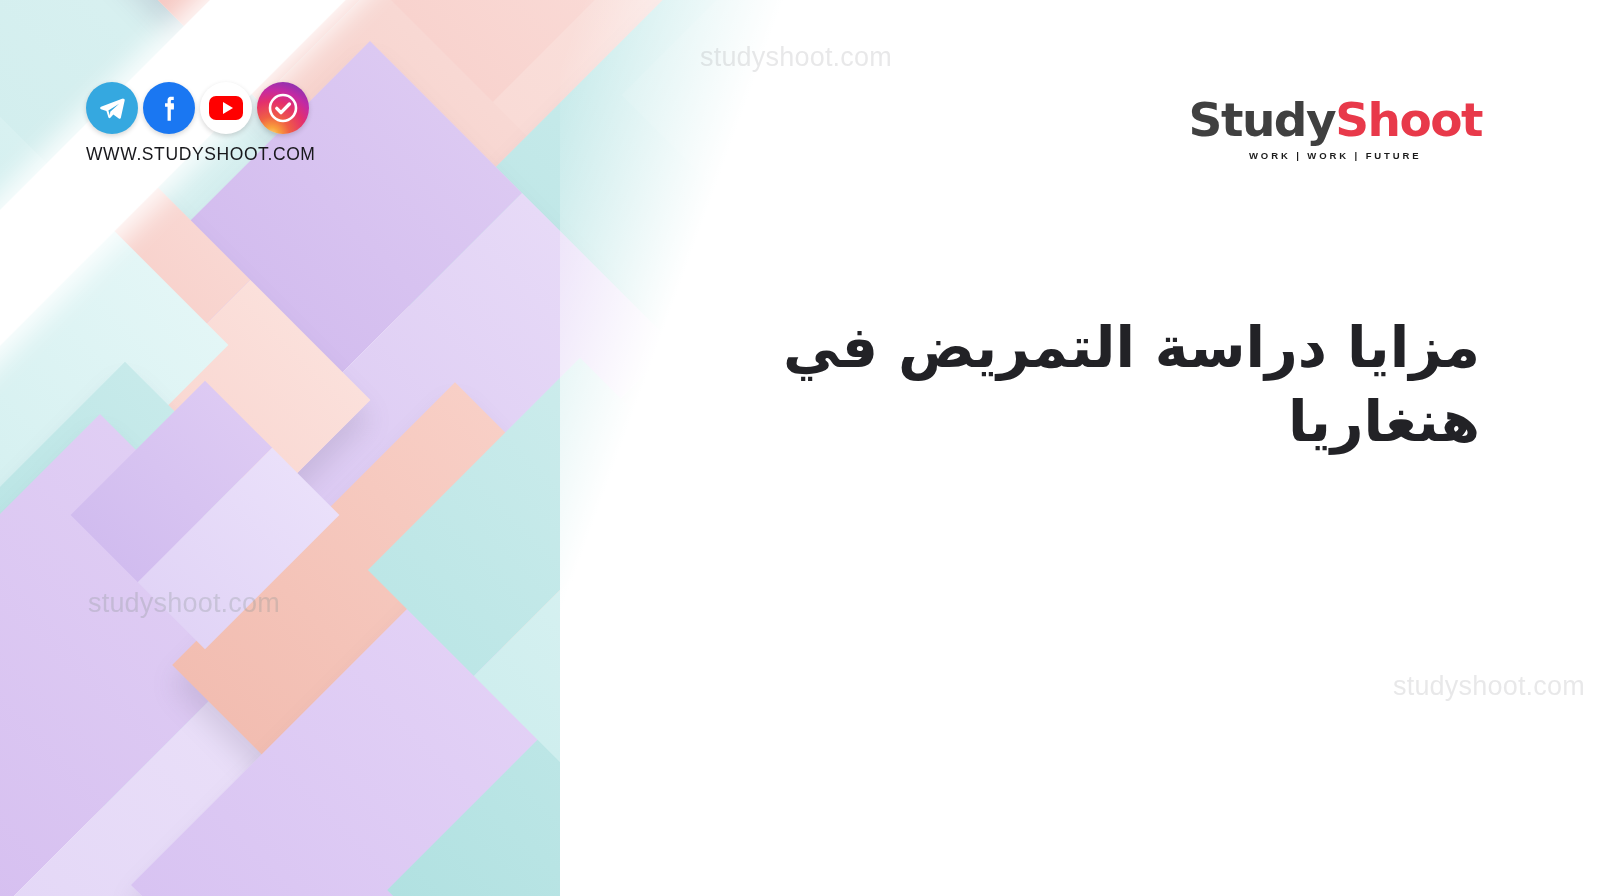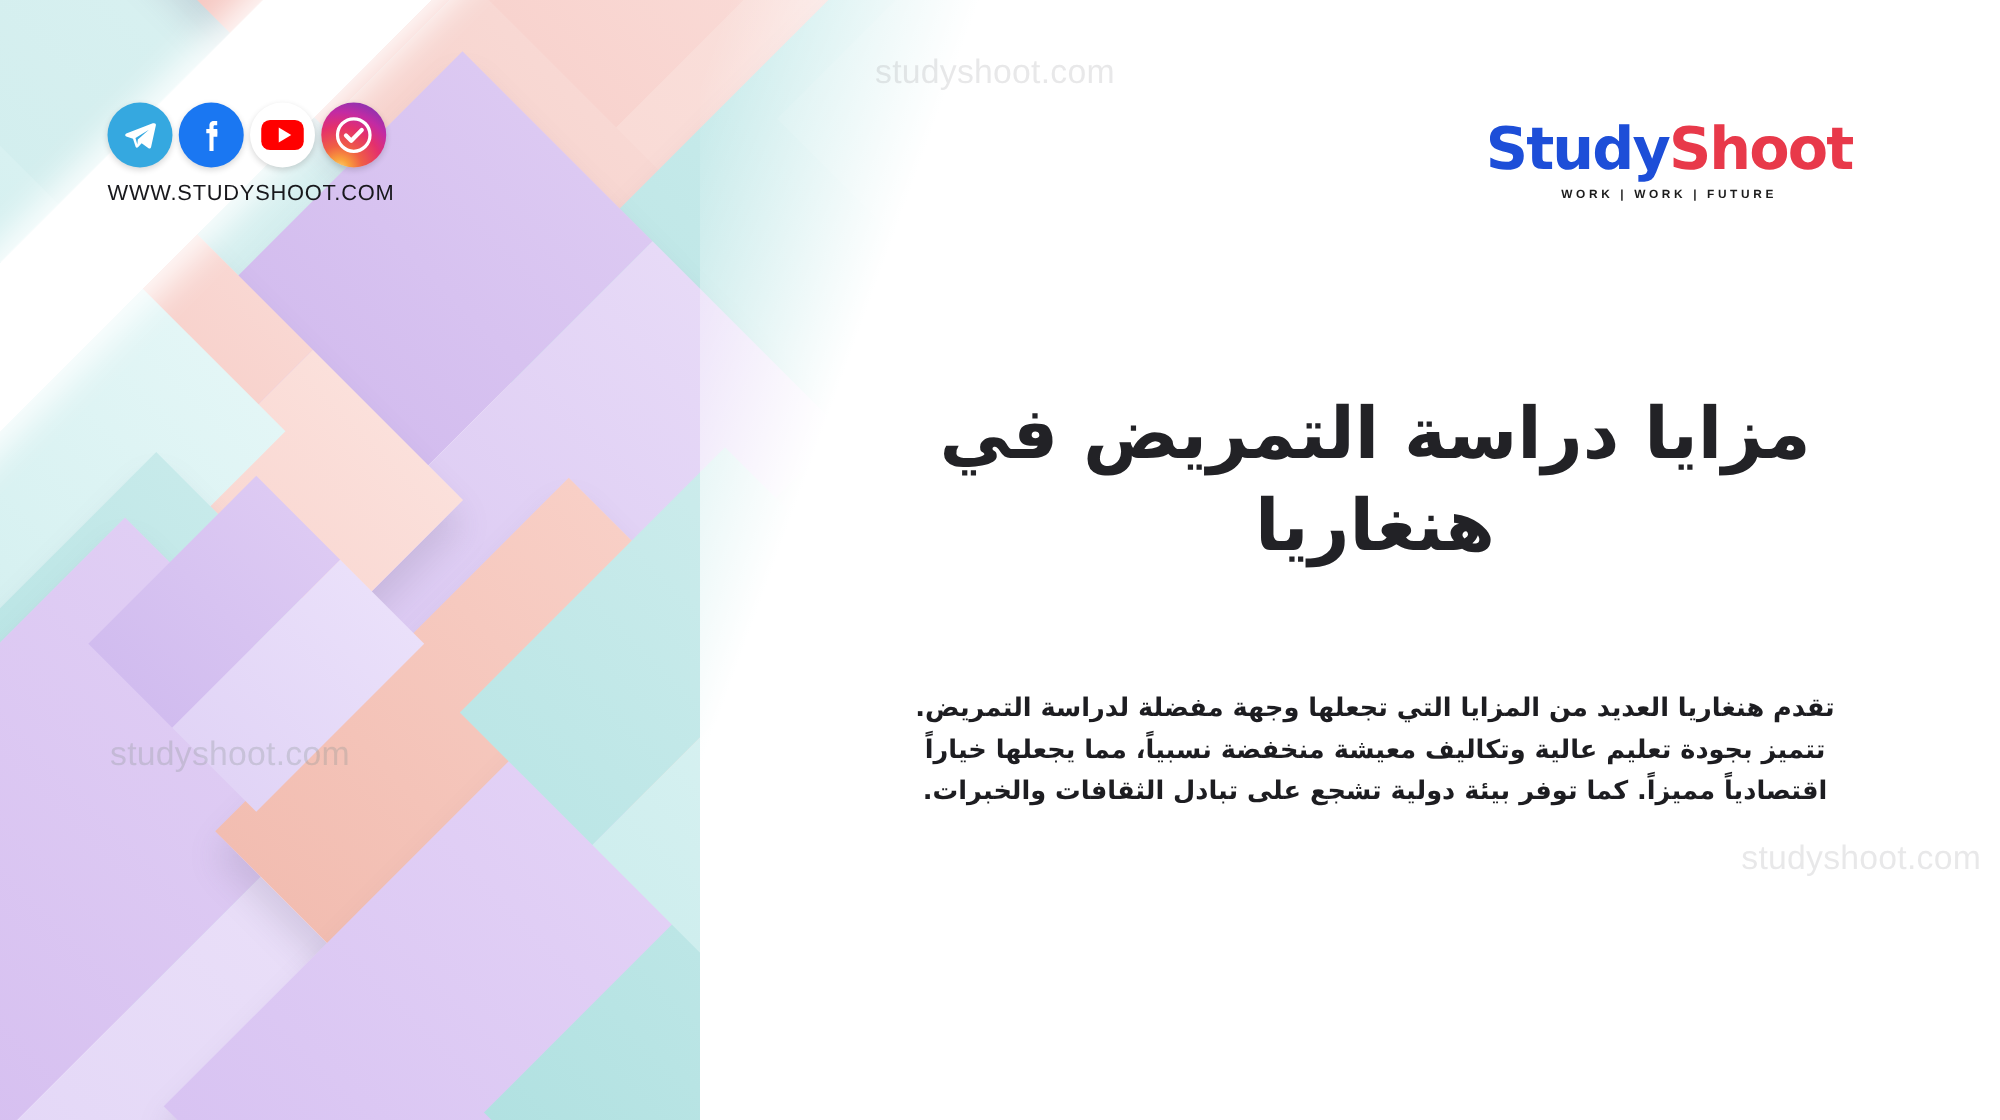--- a/index.html
+++ b/index.html
@@ -86,41 +86,41 @@
     text-align: center;
   }
   #logo-wordmark {
     font-family: "DejaVu Sans", sans-serif;
     font-weight: bold;
     font-size: 47px;
     line-height: 1;
     letter-spacing: -1.5px;
     white-space: nowrap;
   }
-  #logo-wordmark .study { color: #1d4ed8; text-align: right; }
+  #logo-wordmark .study { color: #404040; text-align: right; }
   #logo-wordmark .shoot { color: #e8394a; text-align: right; }
   #logo-tagline {
     margin-top: 7px;
     font-family: "Liberation Sans", sans-serif;
     font-size: 9.5px;
     font-weight: bold;
     letter-spacing: 2.9px;
     color: #1c1c1c;
     white-space: nowrap;
   }
 
   
   #content {
     position: absolute;
     right: 120px;
     top: 310px;
     width: 760px;
     z-index: 5;
     direction: rtl;
-    text-align: center;
+    text-align: right;
   }
   #headline {
     font-family: "DejaVu Sans", sans-serif;
     font-weight: bold;
     font-size: 57px;
     line-height: 1.30;
     color: #222226;
     margin: 0;
     letter-spacing: -0.5px;
   }
@@ -275,20 +275,19 @@
 
   <div id="logo">
     <div id="logo-wordmark">
       <span class="study">Study</span><span class="shoot">Shoot</span>
     </div>
     <div id="logo-tagline">WORK  |  WORK  |  FUTURE</div>
   </div>
 
   <div id="content">
     <h1 id="headline">مزايا دراسة التمريض في هنغاريا</h1>
-    <p id="paragraph">تقدم هنغاريا العديد من المزايا التي تجعلها وجهة مفضلة لدراسة التمريض. تتميز بجودة تعليم عالية وتكاليف معيشة منخفضة نسبياً، مما يجعلها خياراً اقتصادياً مميزاً. كما توفر بيئة دولية تشجع على تبادل الثقافات والخبرات.</p>
   </div>
 
   <div class="watermark" id="wm-top">studyshoot.com</div>
   <div class="watermark" id="wm-left">studyshoot.com</div>
   <div class="watermark" id="wm-right">studyshoot.com</div>
 
 </div>
 
 </body></html>

